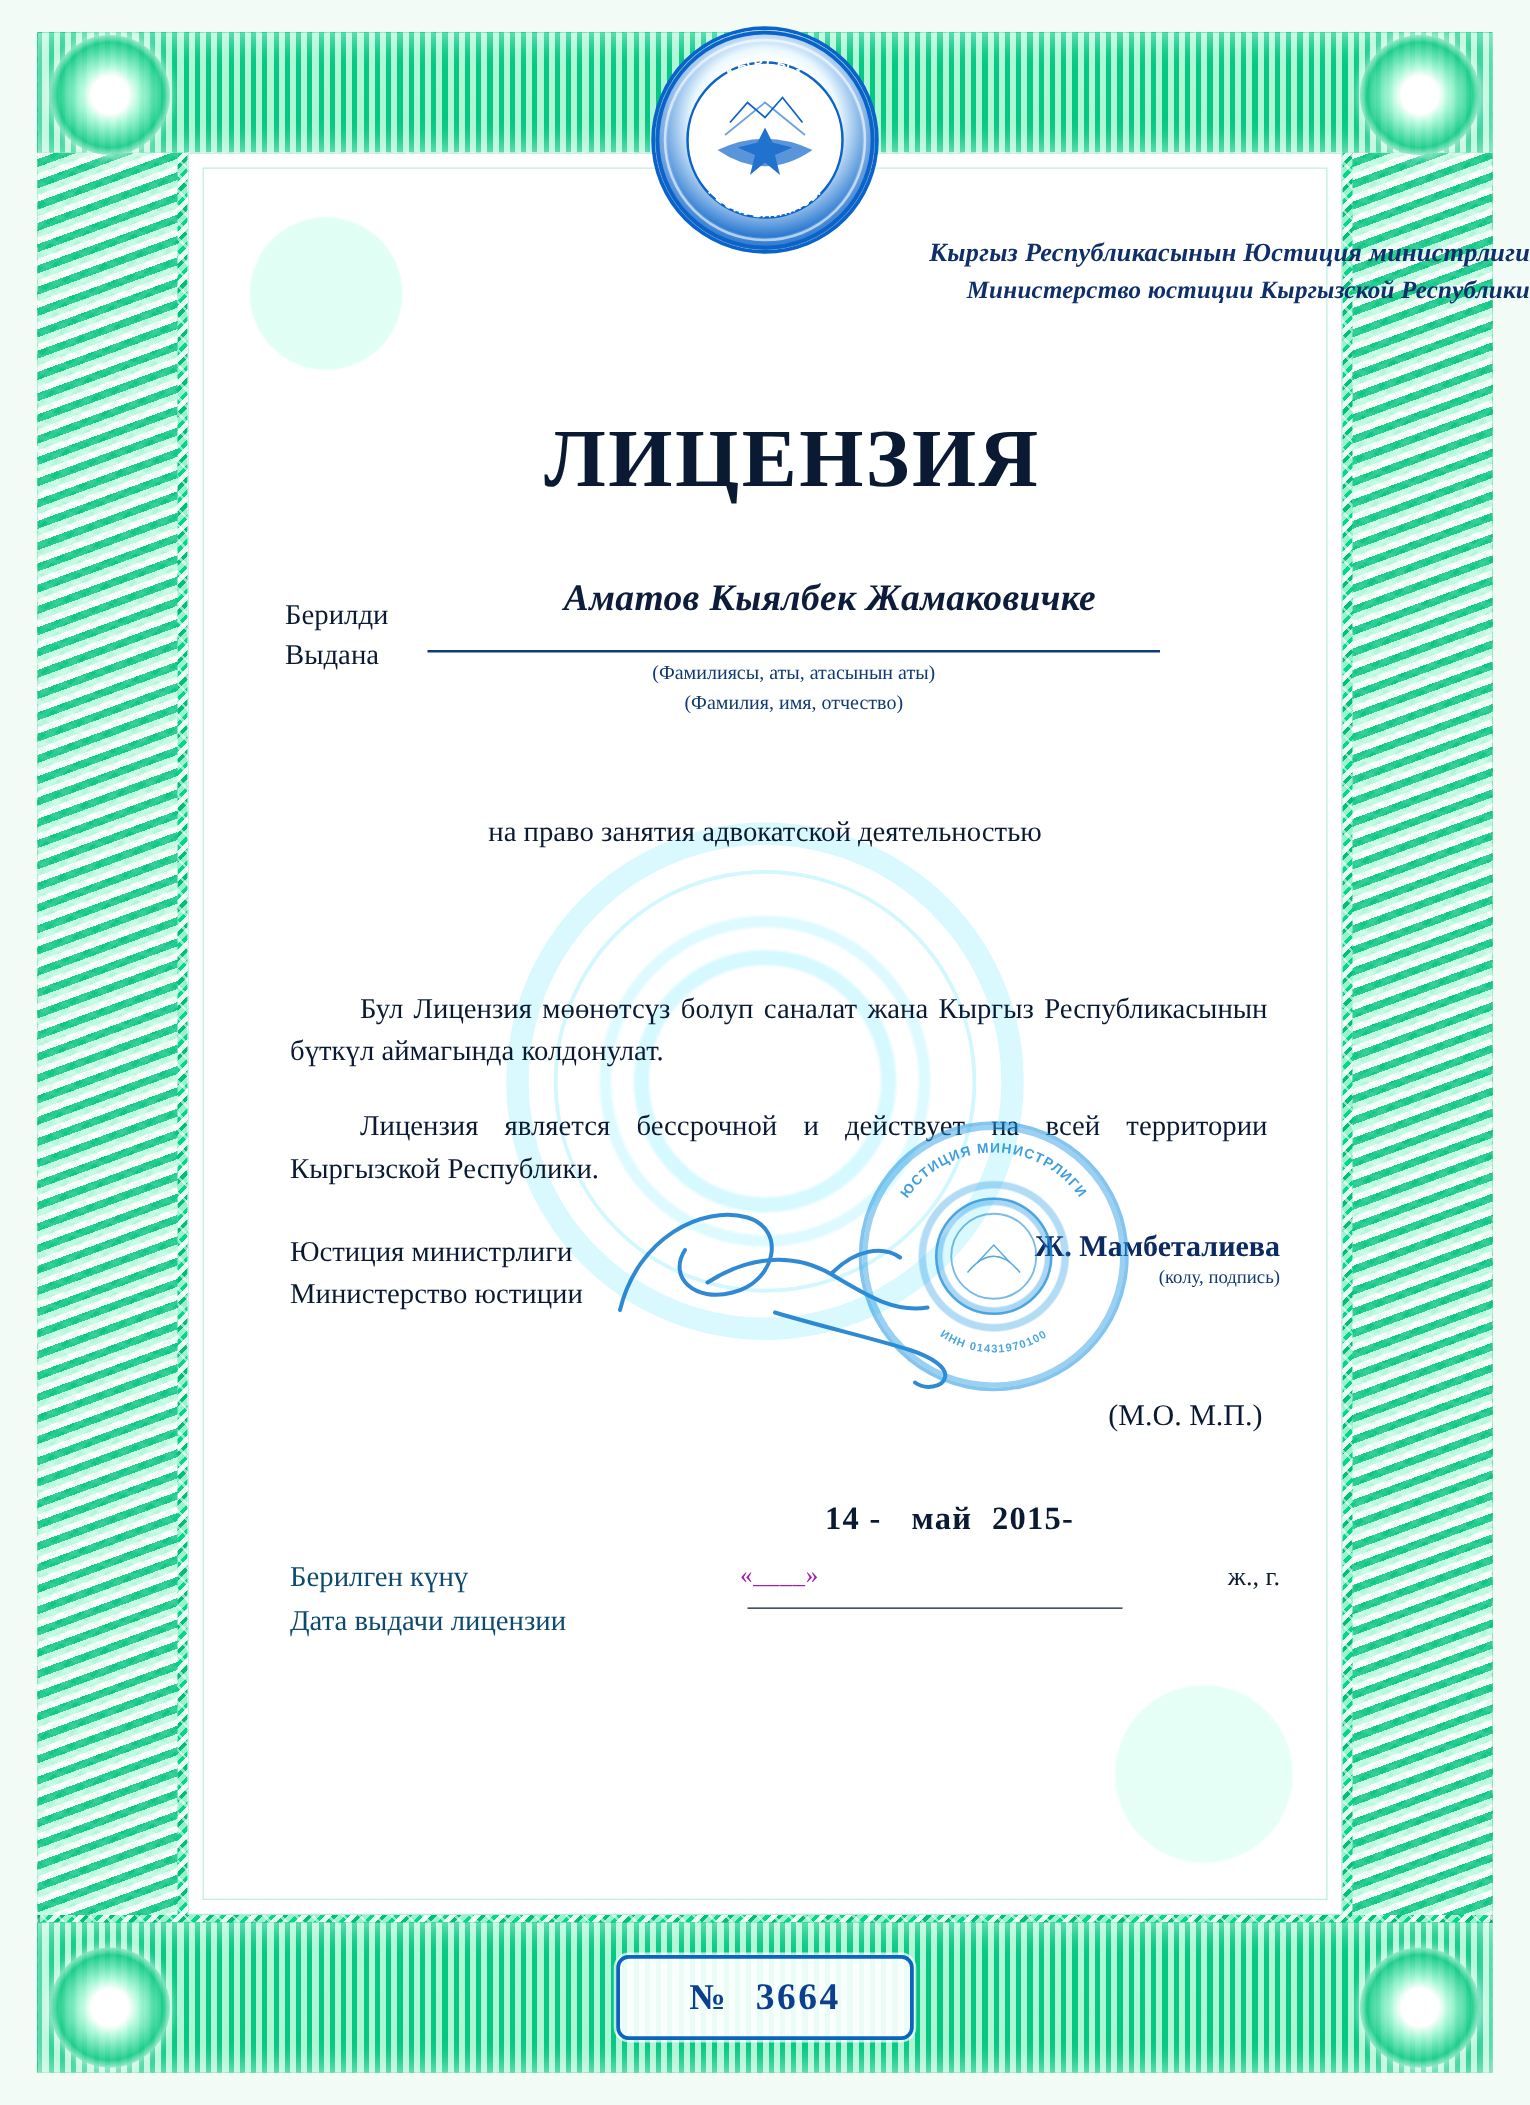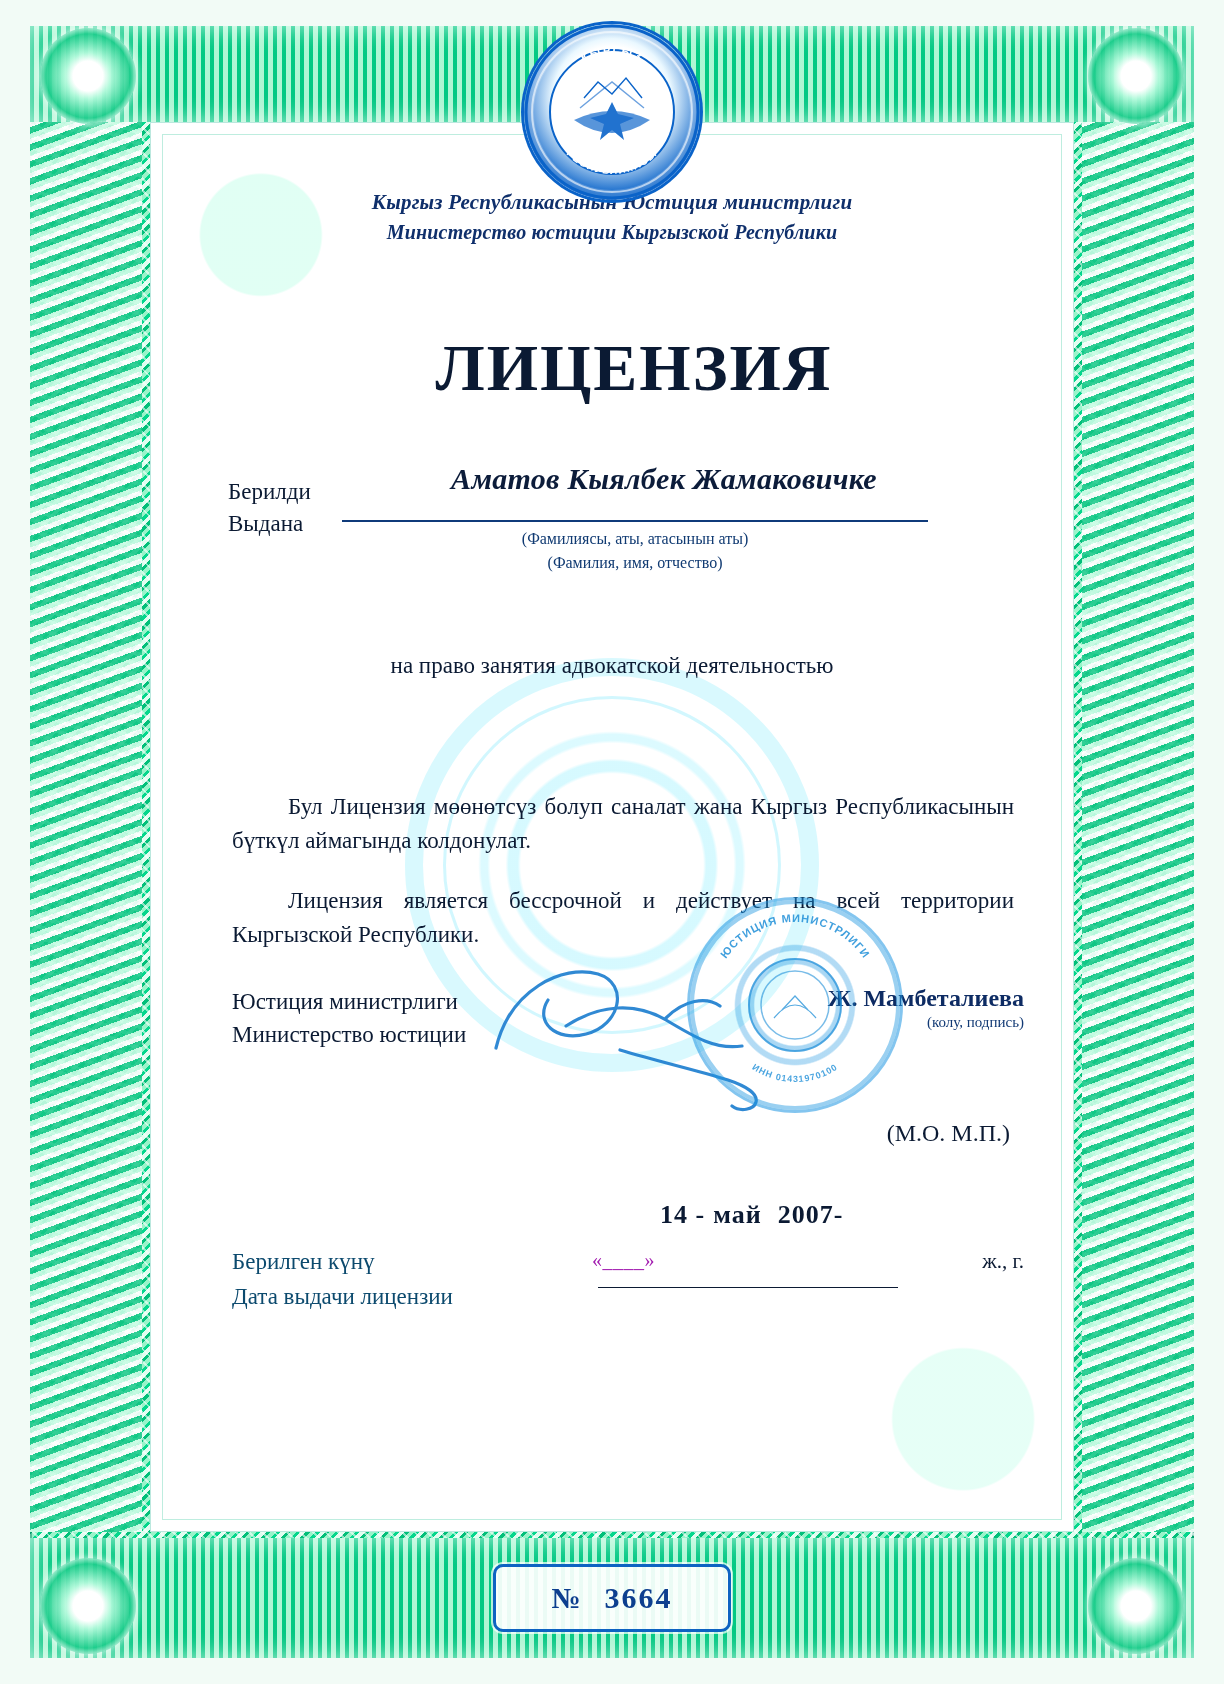--- a/index.html
+++ b/index.html
@@ -127,21 +127,21 @@
   }
   .watermark::after{
     content:"";position:absolute;inset:46px;border-radius:50%;
     border:3px solid rgba(118,232,252,.33);
   }
 
   
   .content{position:absolute;inset:0;z-index:4;}
 
   .ministry{
-    position:absolute;left:0;right:0;top:188px;text-align:center;
+    position:absolute;left:0;right:0;top:188px;text-align:right;
     color:#0f2f6b;font-style:italic;font-weight:700;
     font-size:21px;line-height:1.42;letter-spacing:.2px;
   }
   .ministry div:nth-child(2){font-size:20px;}
 
   .title{
     position:absolute;left:0;right:0;top:330px;text-align:center;
     font-size:66px;font-weight:700;color:#0b1a33;
     letter-spacing:2px;
     padding-left:44px;
@@ -203,21 +203,21 @@
   .mp{
     position:absolute;right:214px;top:1120px;
     font-size:24px;color:#0b1a33;z-index:4;
   }
 
   .datenum{
     position:absolute;left:660px;top:1200px;
     font-size:26px;font-weight:700;color:#0b1a33;letter-spacing:1px;
     white-space:nowrap;z-index:5;
   }
-  .datenum .d{margin-right:8px;}
+  .datenum .d{margin-right:24px;}
   .datenum .m{margin-right:16px;}
 
   .dateblock{
     position:absolute;left:232px;top:1245px;right:200px;z-index:4;
   }
   .dateblock .lbl{
     font-size:23px;line-height:1.5;color:#0c4a6e;
   }
   .dateblock .fill{
     position:absolute;left:360px;top:4px;right:62px;
@@ -345,21 +345,21 @@
       </div>
       <div class="minister">
         <div class="mname">Ж. Мамбеталиева</div>
         <div class="mcap">(колу, подпись)</div>
       </div>
     </div>
 
     <div class="mp">(М.О. М.П.)</div>
 
     <div class="datenum">
-      <span class="d">14 -</span><span class="m">май</span><span class="y">2007-</span>
+      <span class="d">14 -</span><span class="m">май</span><span class="y">2015-</span>
     </div>
 
     <div class="dateblock">
       <div class="lbl">
         <div>Берилген күнү</div>
         <div>Дата выдачи лицензии</div>
       </div>
       <div class="fill">
         <span class="q">«____»</span><span class="line"></span>
       </div>

